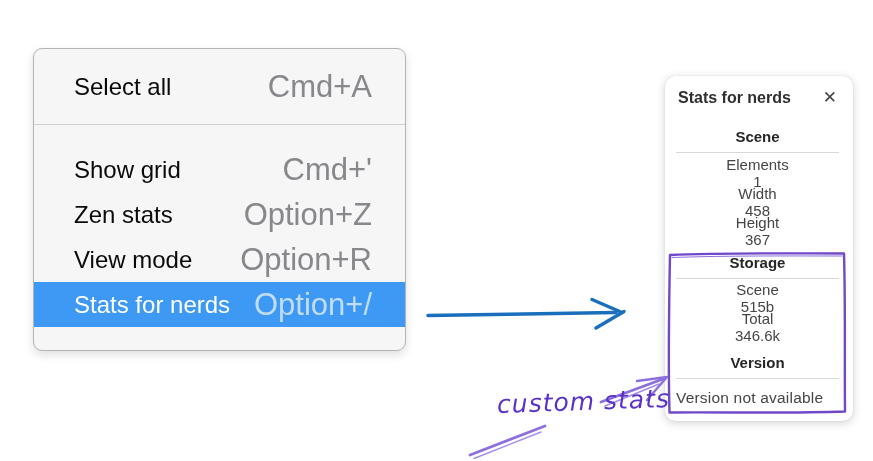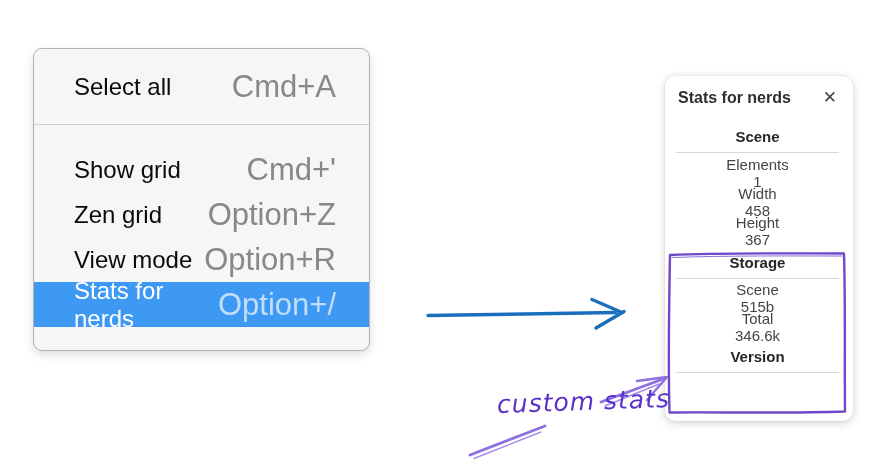--- a/index.html
+++ b/index.html
@@ -6,21 +6,21 @@
   html, body { margin: 0; padding: 0; }
   body {
     width: 873px; height: 461px; position: relative;
     background: #ffffff; overflow: hidden;
     font-family: "Liberation Sans", sans-serif;
   }
 
   
   .menu {
     position: absolute; left: 33px; top: 48px;
-    width: 337px; height: 303px;
+    width: 373px; height: 303px;
     background: #f6f6f7;
     border: 1.5px solid #b3b3b9;
     border-radius: 9px;
     box-shadow: 0 4px 10px rgba(0,0,0,0.13);
     overflow: hidden;
   }
   .menu-row {
     display: flex; justify-content: space-between; align-items: center;
     padding: 0 33px 0 40px;
     font-size: 24px; color: #0a0a0a;
@@ -57,21 +57,21 @@
   }
   .sh-scene { margin-top: 21px; }
   .divider { height: 1px; background: #d8d8db; margin-top: 7px; }
   .stat-row {
     display: flex; justify-content: space-between; align-items: center;
     height: 29px; font-size: 15px; color: #454545; flex-direction: column;
   }
   .rows-scene { margin-top: 3px; }
   .sh-storage { margin-top: 11px; }
   .rows-storage { margin-top: 2px; }
-  .sh-version { margin-top: 9px; }
+  .sh-version { margin-top: 15px; }
   .version-note { margin-top: 10px; font-size: 15.5px; color: #454545; letter-spacing: 0.2px; }
 
   
   .overlay-svg { position: absolute; left: 0; top: 0; pointer-events: none; }
   .custom-stats-label {
     position: absolute; left: 497px; top: 387px;
     font-size: 25px; font-style: italic; letter-spacing: 1px;
     color: #5b32c7;
     font-family: "DejaVu Sans", cursive;
     transform: rotate(-2deg);
@@ -86,21 +86,21 @@
     <span>Select all</span>
     <span class="menu-shortcut">Cmd+A</span>
   </div>
   <div class="menu-sep"></div>
   <div class="menu-group">
     <div class="menu-row">
       <span>Show grid</span>
       <span class="menu-shortcut">Cmd+'</span>
     </div>
     <div class="menu-row">
-      <span>Zen grid</span>
+      <span>Zen stats</span>
       <span class="menu-shortcut">Option+Z</span>
     </div>
     <div class="menu-row">
       <span>View mode</span>
       <span class="menu-shortcut">Option+R</span>
     </div>
     <div class="menu-row selected">
       <span>Stats for nerds</span>
       <span class="menu-shortcut">Option+/</span>
     </div>
@@ -146,20 +146,21 @@
       <span>515b</span>
     </div>
     <div class="stat-row">
       <span>Total</span>
       <span>346.6k</span>
     </div>
   </div>
 
   <div class="section-heading sh-version">Version</div>
   <div class="divider"></div>
+  <div class="version-note">Version not available</div>
 </div>
 
 <svg class="overlay-svg" width="873" height="461" viewBox="0 0 873 461">
   <path d="M 670 255 C 728 252.5, 790 253.5, 844 253.5
            C 845.5 306, 844.5 359, 845 411.5
            C 787 413.5, 726 412, 669.5 412.5
            C 668 360, 669 307, 670 255 Z" fill="none" stroke="#7048c9" stroke-width="2.4" stroke-linecap="round" stroke-linejoin="round"></path>
   <path d="M 672 257.5 C 730 255.5, 788 256, 842 256" fill="none" stroke="#8d6fe0" stroke-width="1" stroke-linecap="round"></path>
 </svg>
 

